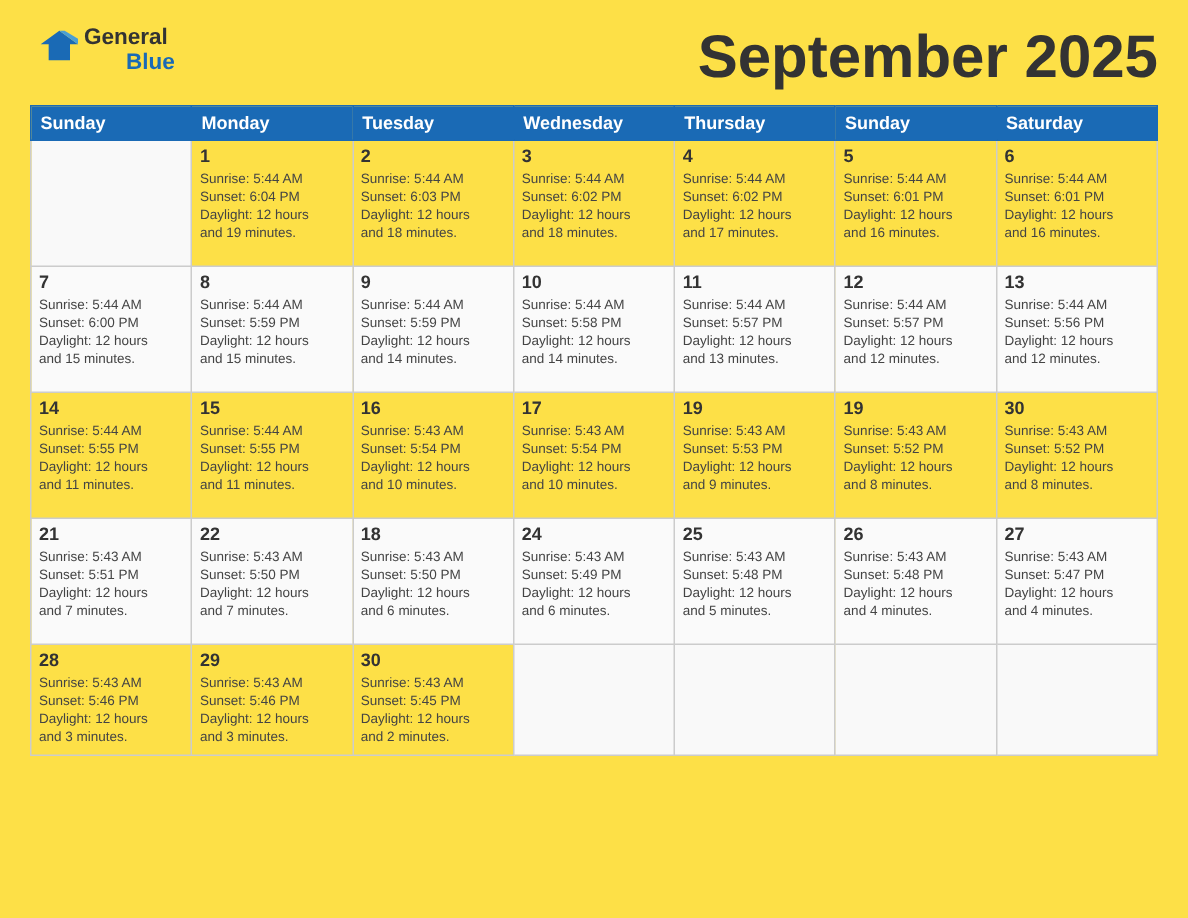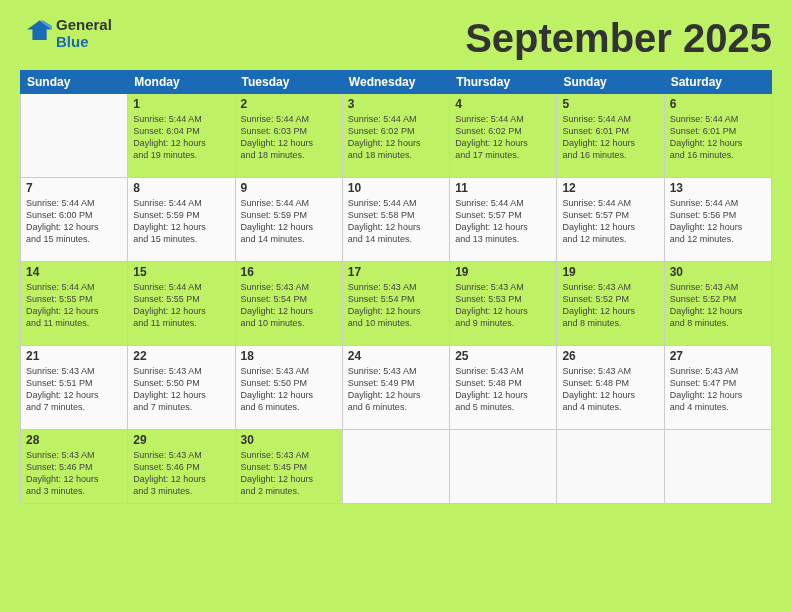--- a/index.html
+++ b/index.html
@@ -7,21 +7,21 @@
       font-family: Arial, sans-serif;
       background: #fff;
       width: 792px;
       height: 612px;
       overflow: hidden;
     }
     .page {
       width: 792px;
       height: 612px;
       padding: 16px 20px 10px 20px;
-      background: #bef264;
+      background: #fde047;
     }
     .header {
       display: flex;
       justify-content: space-between;
       align-items: flex-start;
       margin-bottom: 10px;
     }
     .logo {
       display: flex;
       align-items: center;
@@ -88,21 +88,21 @@
 
 <div class="page">
   <div class="header">
     <div class="logo">
       <svg class="logo-icon" viewBox="0 0 36 36">
         <polygon points="22,4 36,14 30,14 30,26 14,26 14,14 8,14" fill="#1a6ab5"></polygon>
         <polygon points="26,4 36,10 36,14 22,4" fill="#4a9fd4"></polygon>
       </svg>
       <div>
         <div style="font-size:15px;font-weight:bold;color:#333;">General</div>
-        <div style="font-size:15px;font-weight:bold;color:#1a6ab5;">Blue</div>
+        <div style="font-size:15px;font-weight:bold;color:#1a6ab5;margin-left:28px;">Blue</div>
       </div>
     </div>
     <div class="title-block">
       <div class="month-title">September 2025</div>
     </div>
   </div>
 
   <table class="calendar">
     <thead>
       <tr>

